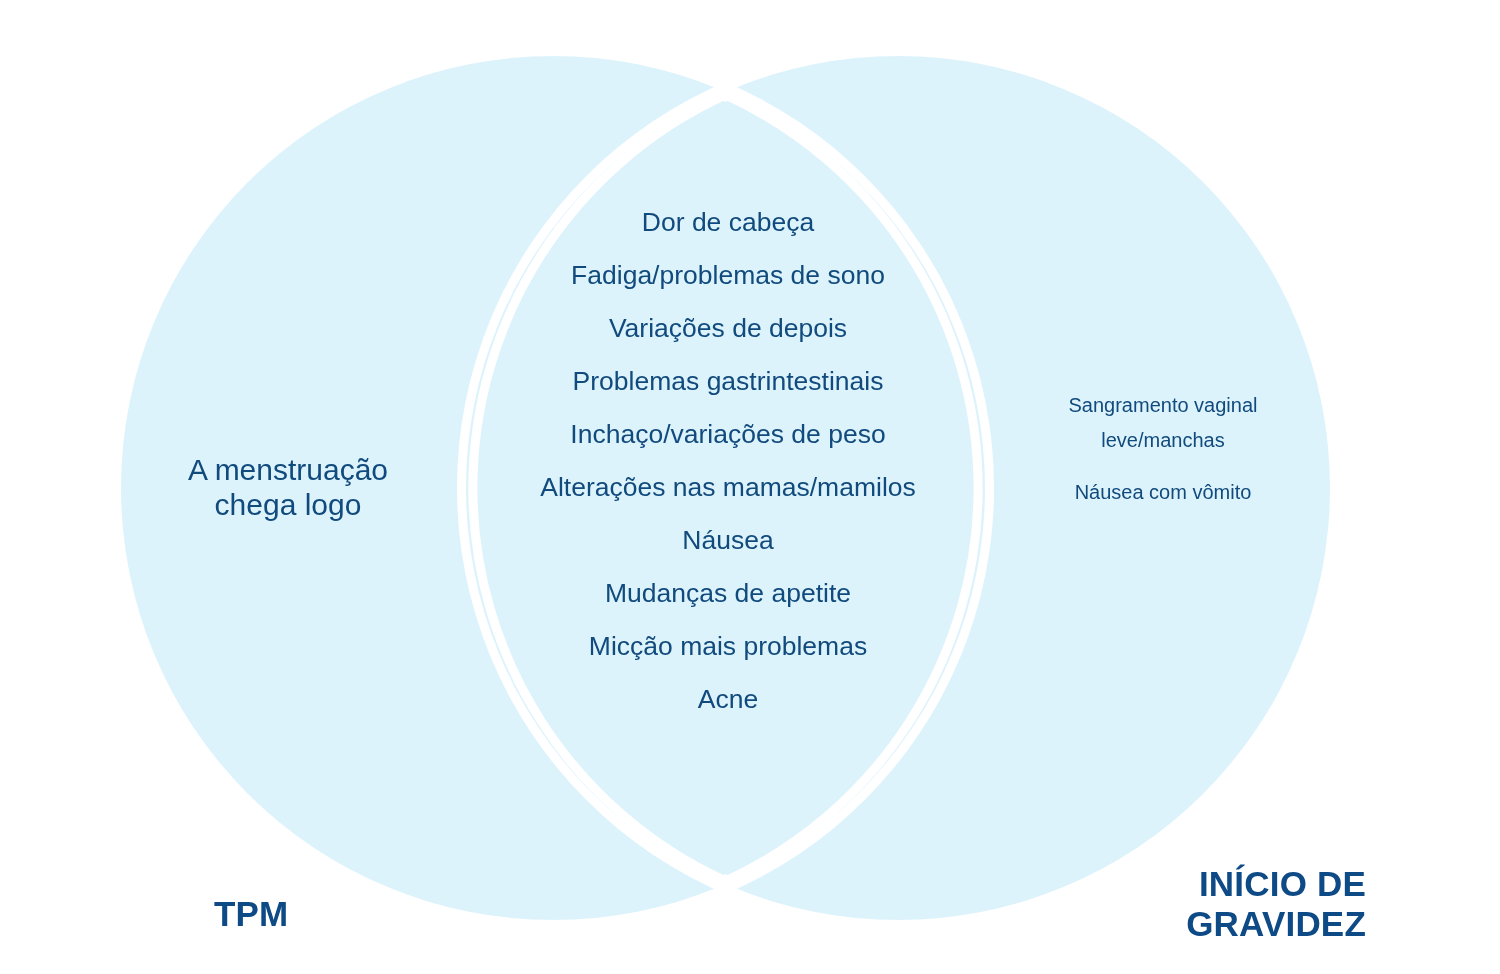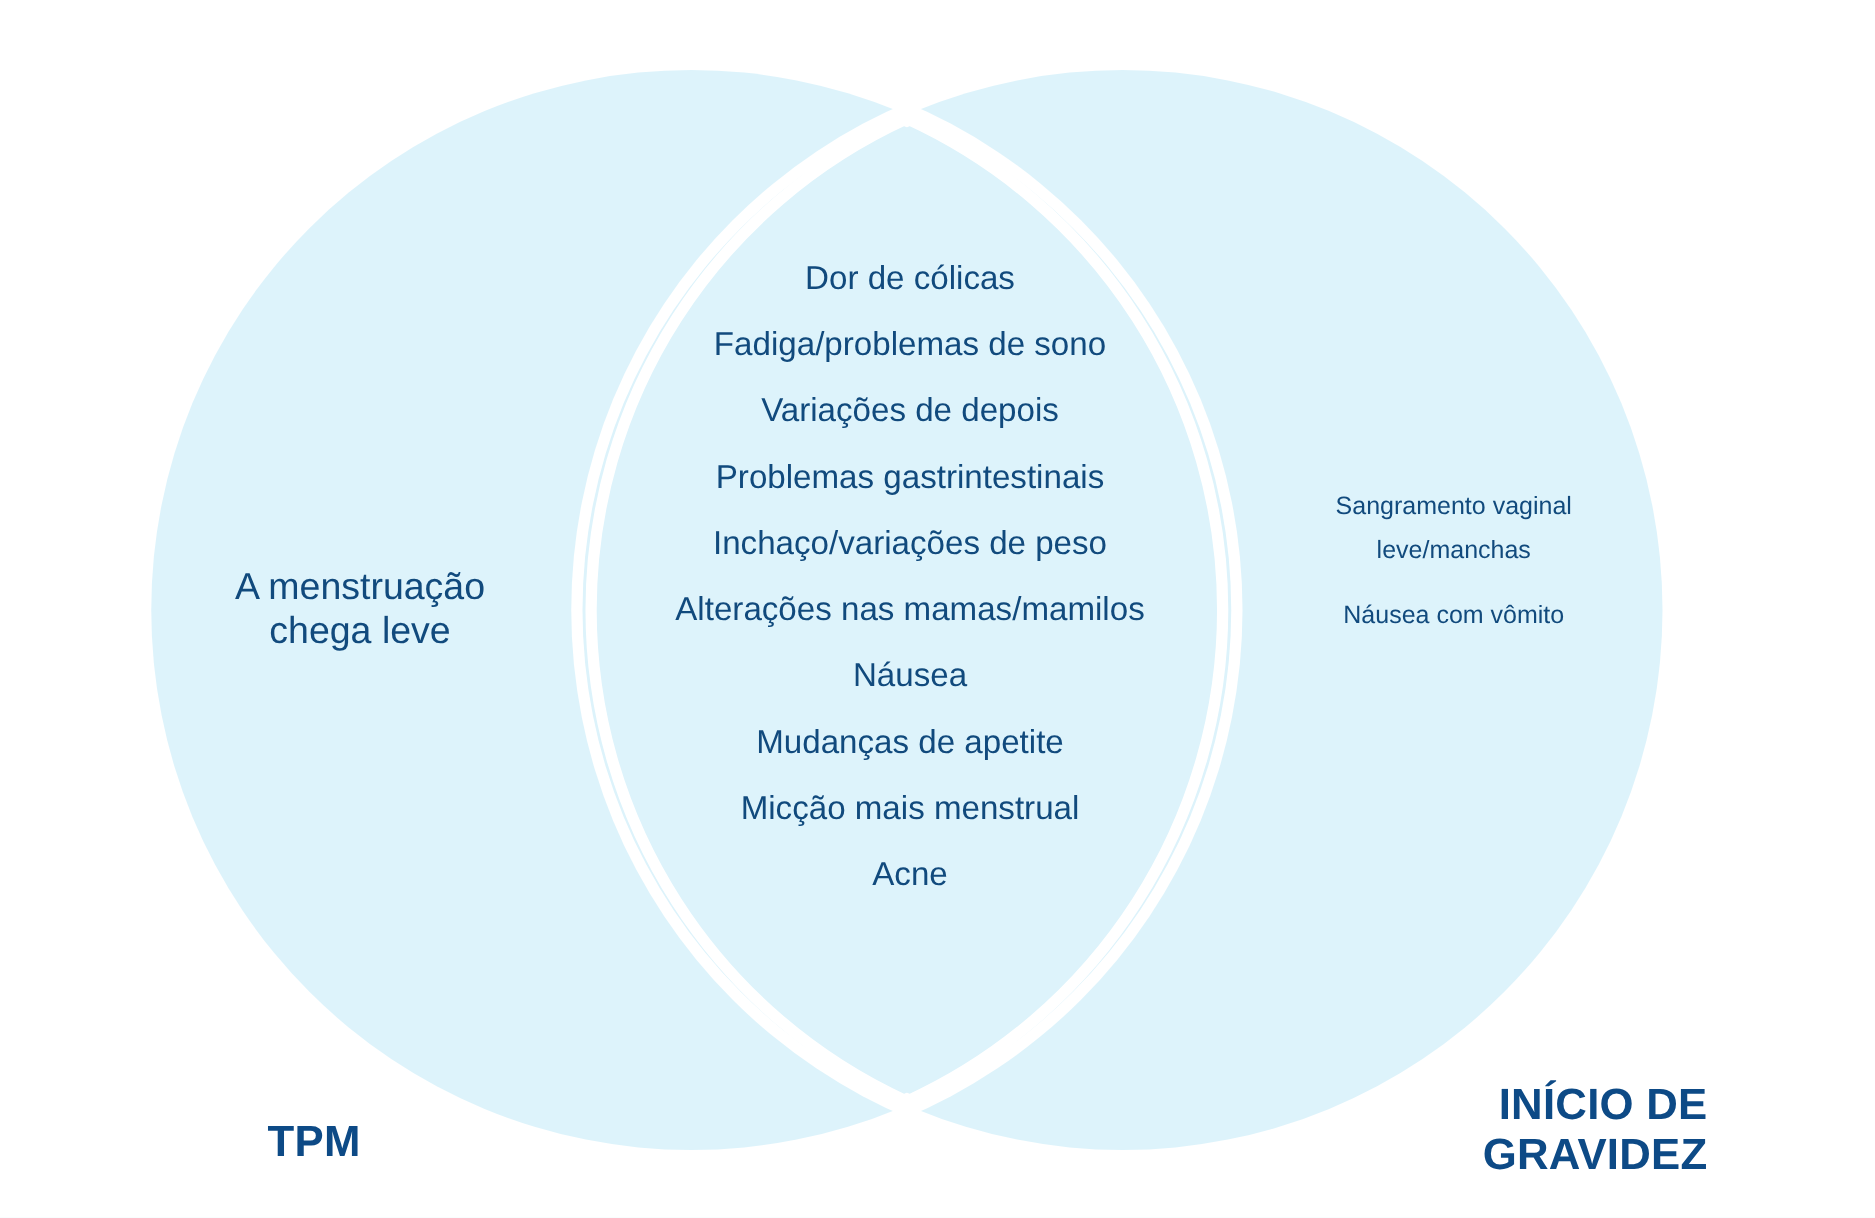--- a/index.html
+++ b/index.html
@@ -152,33 +152,33 @@
     <g fill="none" stroke="#ffffff" stroke-width="9">
       <path d="M 725.5 95 A 432 432 0 0 0 725.5 881"></path>
       <path d="M 725.5 95 A 432 432 0 0 1 725.5 881"></path>
     </g>
   </svg>
 
   <div class="text-layer">
 
     <div class="region" id="left-region">
       <div class="item">A menstruação</div>
-      <div class="item">chega leve</div>
+      <div class="item">chega logo</div>
     </div>
 
     <div class="region" id="shared-region">
-      <div class="item">Dor de cólicas</div>
+      <div class="item">Dor de cabeça</div>
       <div class="item">Fadiga/problemas de sono</div>
       <div class="item">Variações de depois</div>
       <div class="item">Problemas gastrintestinais</div>
       <div class="item">Inchaço/variações de peso</div>
       <div class="item">Alterações nas mamas/mamilos</div>
       <div class="item">Náusea</div>
       <div class="item">Mudanças de apetite</div>
-      <div class="item">Micção mais menstrual</div>
+      <div class="item">Micção mais problemas</div>
       <div class="item">Acne</div>
     </div>
 
     <div class="region" id="right-region">
       <div class="item">
         <span>Sangramento vaginal</span><br>
         <span>leve/manchas</span>
       </div>
       <div class="item">Náusea com vômito</div>
     </div>

